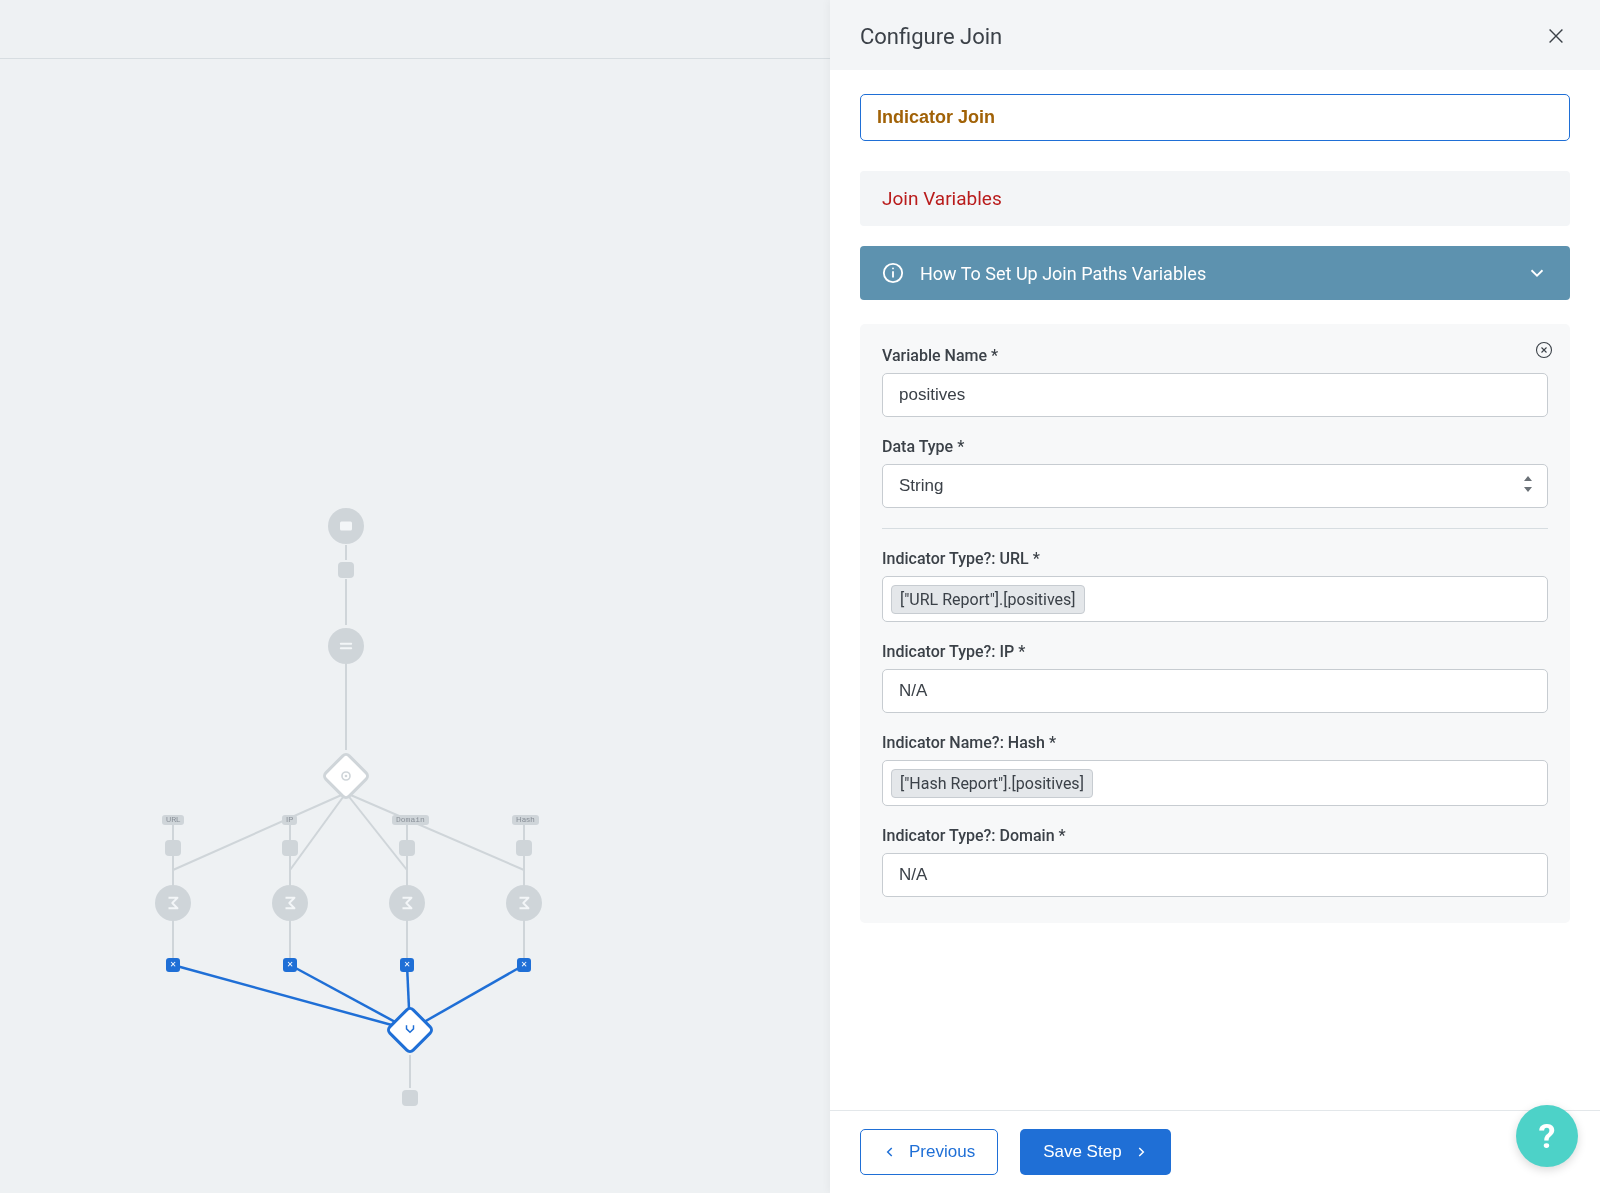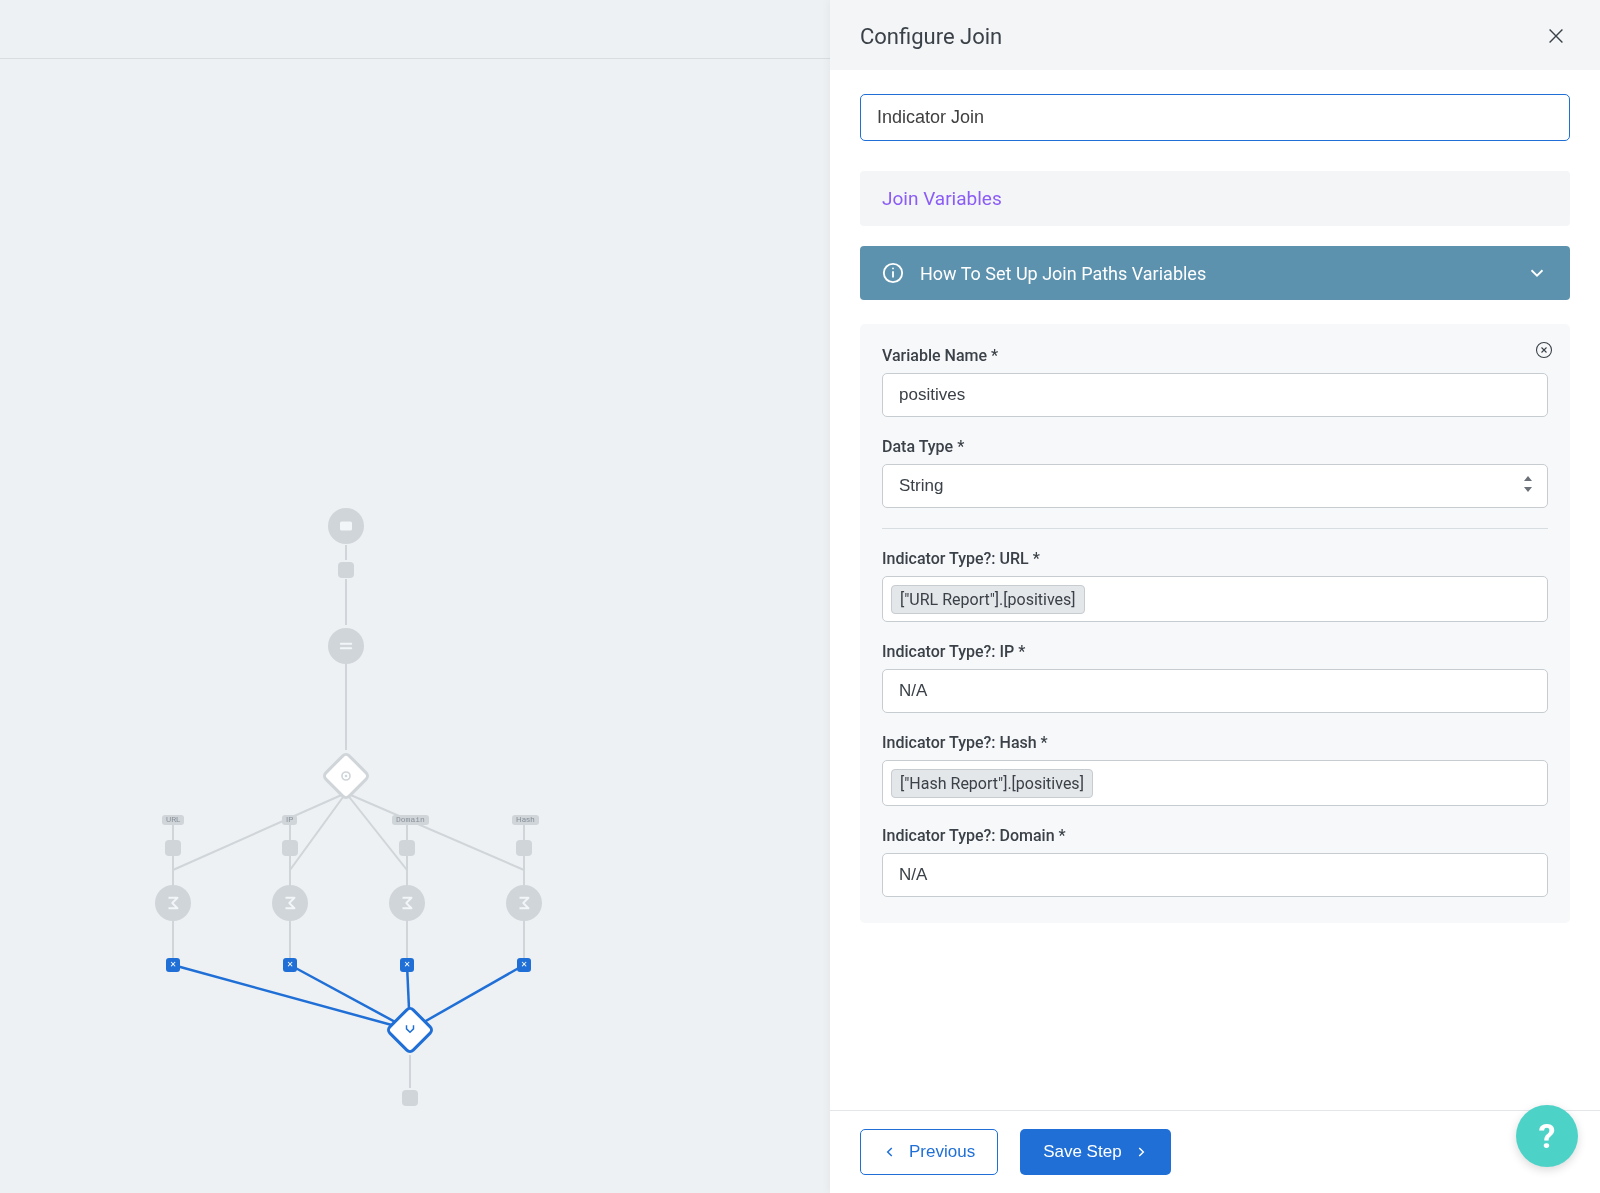--- a/index.html
+++ b/index.html
@@ -122,33 +122,34 @@
     font-weight: 500;
     margin-bottom: 10px;
     display: block;
   }
   .text-input {
     width: 100%;
     border: 1px solid #c7ccd1;
     border-radius: 5px;
     padding: 12px 16px;
     font-size: 18px;
-    color: #404040;
+    color: #a16207;
     outline: none;
     background: #fff;
+    font-weight: bold;
   }
   .text-input.focused {
     border: 1.5px solid #1f6fd6;
   }
   .section-bar {
     background: #f3f5f7;
     border-radius: 4px;
     padding: 16px 22px;
     font-size: 19px;
-    color: #8b5cf6;
+    color: #b91c1c;
     margin: 30px 0 20px 0;
   }
   .info-banner {
     background: #5d92af;
     color: #fff;
     border-radius: 4px;
     padding: 16px 22px;
     display: flex;
     align-items: center;
     justify-content: space-between;
@@ -435,21 +436,21 @@
           <span class="chip">["URL Report"].[positives]</span>
         </div>
       </div>
 
       <div class="var-field">
         <label>Indicator Type?: IP *</label>
         <input class="var-input" type="text" value="N/A" style="">
       </div>
 
       <div class="var-field">
-        <label>Indicator Type?: Hash *</label>
+        <label>Indicator Name?: Hash *</label>
         <div class="chip-input">
           <span class="chip">["Hash Report"].[positives]</span>
         </div>
       </div>
 
       <div class="var-field">
         <label>Indicator Type?: Domain *</label>
         <input class="var-input" type="text" value="N/A" style="">
       </div>
     </div>

